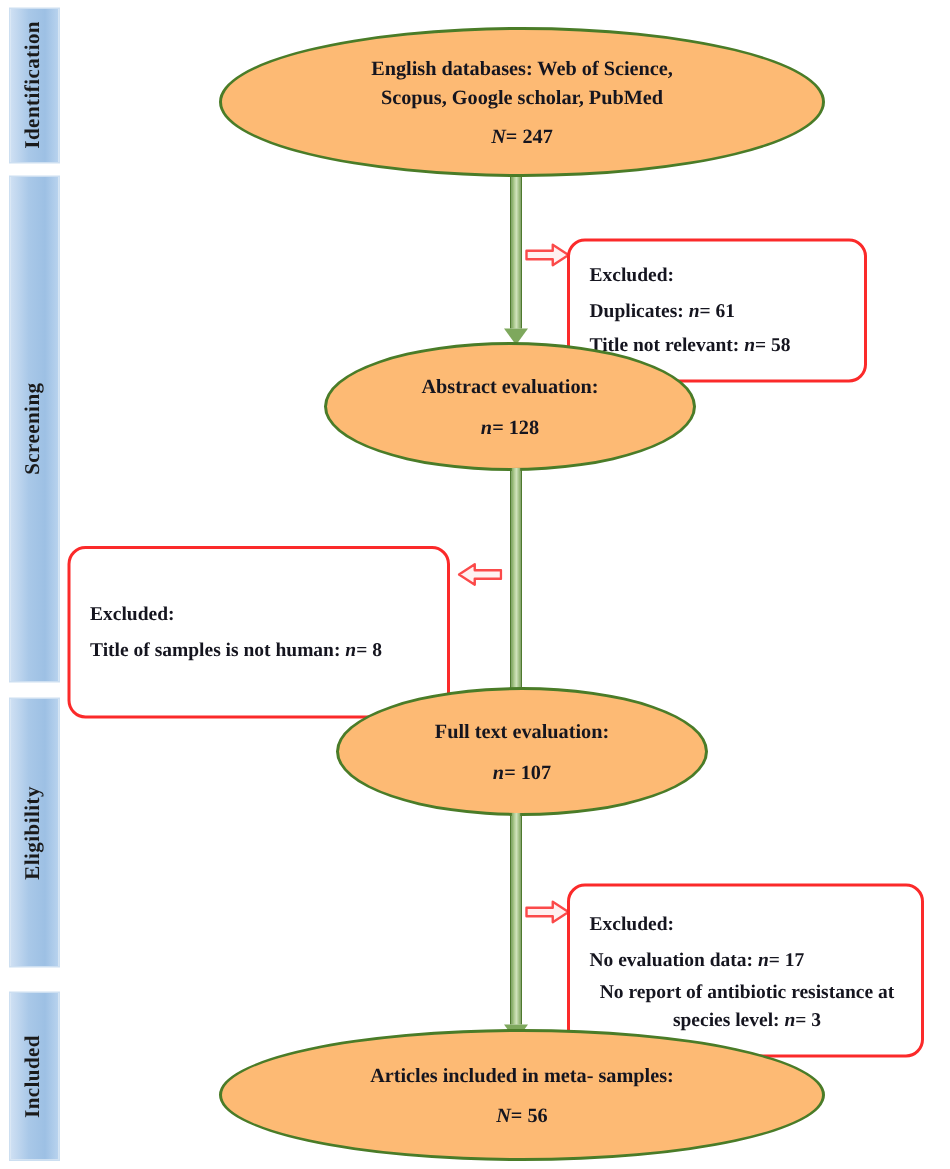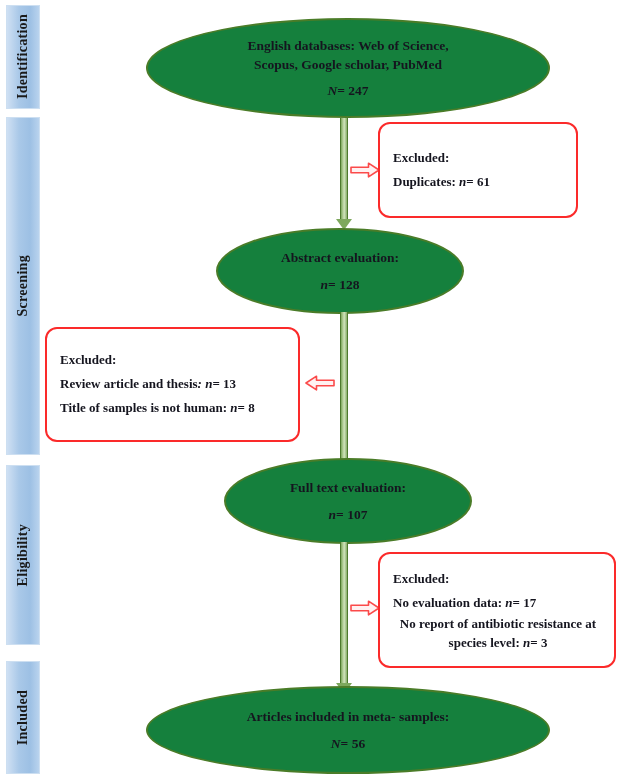--- a/index.html
+++ b/index.html
@@ -40,21 +40,21 @@
     color: #1a1a1a;
     white-space: nowrap;
   }
 
   
   .ellipse {
     position: absolute;
     box-sizing: border-box;
     border: 2.2px solid #4a7c28;
     border-radius: 50%;
-    background: #15803d;
+    background: #fdba74;
     display: flex;
     flex-direction: column;
     align-items: center;
     justify-content: center;
     text-align: center;
   }
   .ellipse .eline {
     font-family: "Liberation Serif", serif;
     font-weight: bold;
     font-size: 13.5px;
@@ -71,20 +71,21 @@
   .redbox {
     position: absolute;
     box-sizing: border-box;
     border: 2px solid #fb2a2a;
     border-radius: 12px;
     background: #ffffff;
     padding: 9px 11px 9px 13px;
     display: flex;
     flex-direction: column;
     justify-content: center;
+    margin-top: 37px;
   }
   .redbox .rline {
     font-family: "Liberation Serif", serif;
     font-weight: bold;
     font-size: 13px;
     color: #15151f;
     line-height: 1.3;
     margin: 3.5px 0;
   }
   .redbox .rline.tight { margin: 1px 0; text-align: center; }
@@ -162,20 +163,23 @@
     <svg width="30" height="16" viewBox="0 0 30 16">
       <path d="M1 5.2 H18.5 V1.2 L29 8 L18.5 14.8 V10.8 H1 Z" fill="#fff1f1" stroke="#fb4a4a" stroke-width="1.6" stroke-linejoin="round"></path>
     </svg>
   </div>
 
   <div class="redbox" style="left:378px; top:122px; width:200px; height:96px;">
     <div class="rline">Excluded:</div>
     <div class="rline nowrap">
       <span>Duplicates: </span><span class="it">n</span><span>= 61</span>
     </div>
+    <div class="rline nowrap">
+      <span>Title not relevant: </span><span class="it">n</span><span>= 58</span>
+    </div>
   </div>
 
   <div class="ellipse" style="left:216px; top:228px; width:248px; height:86px;">
     <div class="eline">Abstract evaluation:</div>
     <div class="eline count">
       <span class="it">n</span><span>= 128</span>
     </div>
   </div>
 
   <div class="varrow" style="left:336px; top:312px; height:158px;">
@@ -185,23 +189,20 @@
 
   <div class="harrow" style="left:305px; top:375px; width:30px;">
     <svg width="30" height="16" viewBox="0 0 30 16">
       <path d="M29 5.2 H11.5 V1.2 L1 8 L11.5 14.8 V10.8 H29 Z" fill="#fff1f1" stroke="#fb4a4a" stroke-width="1.6" stroke-linejoin="round"></path>
     </svg>
   </div>
 
   <div class="redbox" style="left:45px; top:327px; width:255px; height:115px;">
     <div class="rline">Excluded:</div>
     <div class="rline nowrap">
-      <span>Review article and thesis</span><span class="it">: n</span><span>= 13</span>
-    </div>
-    <div class="rline nowrap">
       <span>Title of samples is not human: </span><span class="it">n</span><span>= 8</span>
     </div>
   </div>
 
   <div class="ellipse" style="left:224px; top:458px; width:248px; height:86px;">
     <div class="eline">Full text evaluation:</div>
     <div class="eline count">
       <span class="it">n</span><span>= 107</span>
     </div>
   </div>

